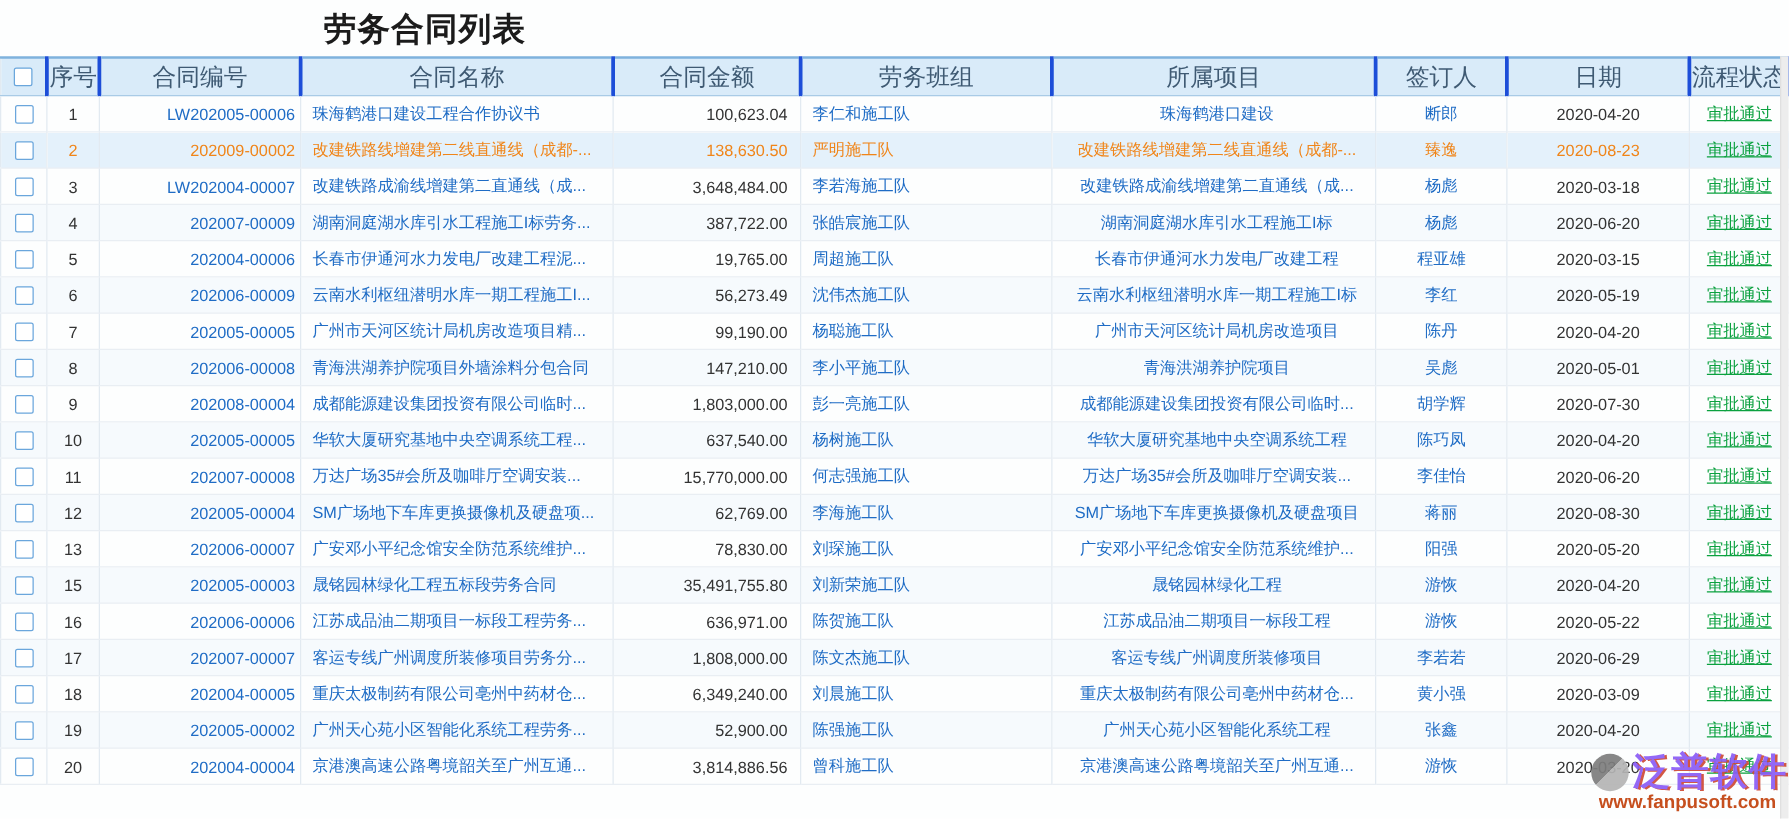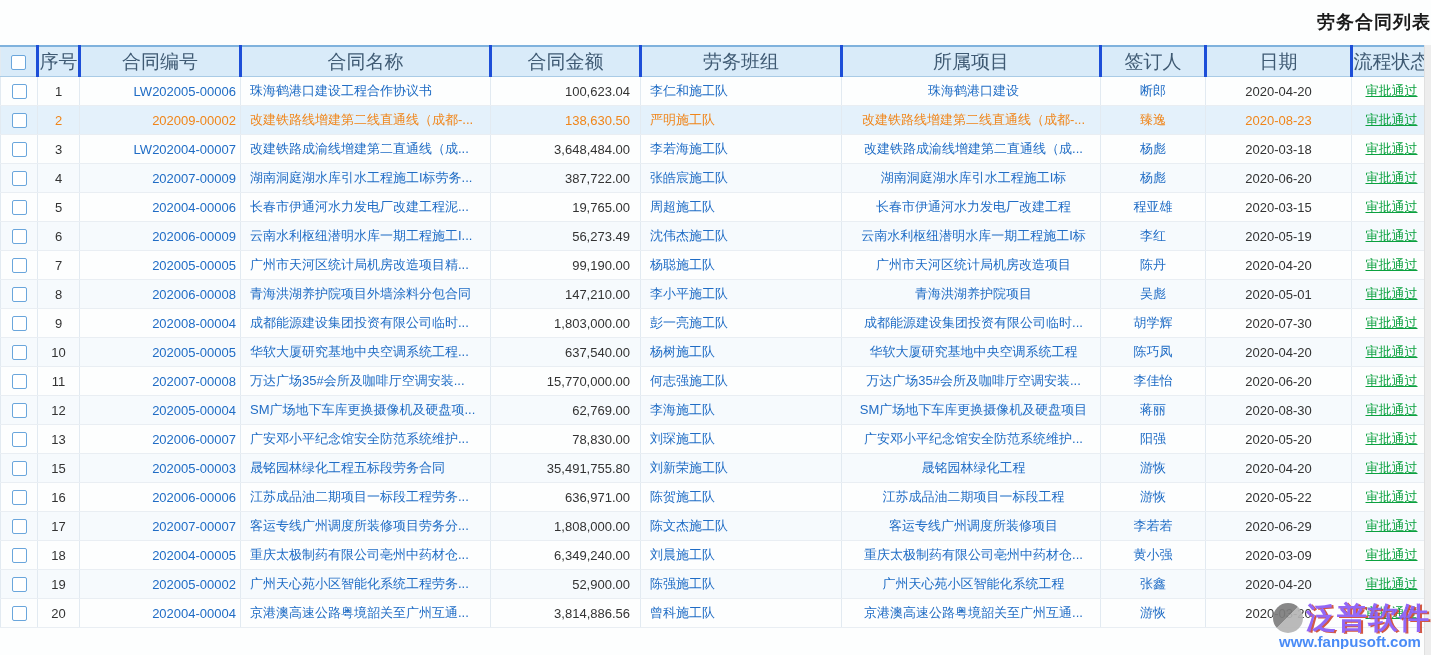--- a/index.html
+++ b/index.html
@@ -7,24 +7,23 @@
     position:relative;
     width:1431px;height:655px;
     background:#fdfefe;
     font-family:"Liberation Sans","DejaVu Sans",sans-serif;
     overflow:hidden;
   }
   .title{
     height:45px;line-height:46px;
     box-sizing:border-box;
     padding-left:259px;            
-    text-align:right;
-    font-size:18px;font-weight:bold;color:#1b1b1b;
+    text-align:left;
+    font-size:26px;font-weight:bold;color:#1b1b1b;
     letter-spacing:1px;
-    font-family:Liberation Mono, monospace;
   }
   table.grid{
     width:1431px;
     table-layout:fixed;
     border-collapse:collapse;
     border-top:2px solid var(--header-border-top,#7fb2dd);
     border-left:1px solid #e2eaf1;
   }
   thead th{
     background:var(--header-bg,#d9ebf9);
@@ -84,21 +83,21 @@
     background:linear-gradient(135deg,#7d7d7d 48%,#b5b5b5 48%);
     flex:0 0 30px;margin-right:3px;
   }
   .wm-brand{
     font-size:30px;font-weight:bold;color:#8b5cf6;
     text-shadow:2px 1px 0 #cf4a35;
     letter-spacing:1px;white-space:nowrap;
   }
   .wm-url{
     margin-top:1px;margin-left:6px;
-    font-size:15px;font-weight:bold;color:#3b82f6;
+    font-size:15px;font-weight:bold;color:#c2410c;
     white-space:nowrap;overflow:hidden;width:148px;
   }
 </style>
 </head>
 <body>
 
 <div class="page">
 
   <div class="title">劳务合同列表</div>
 

